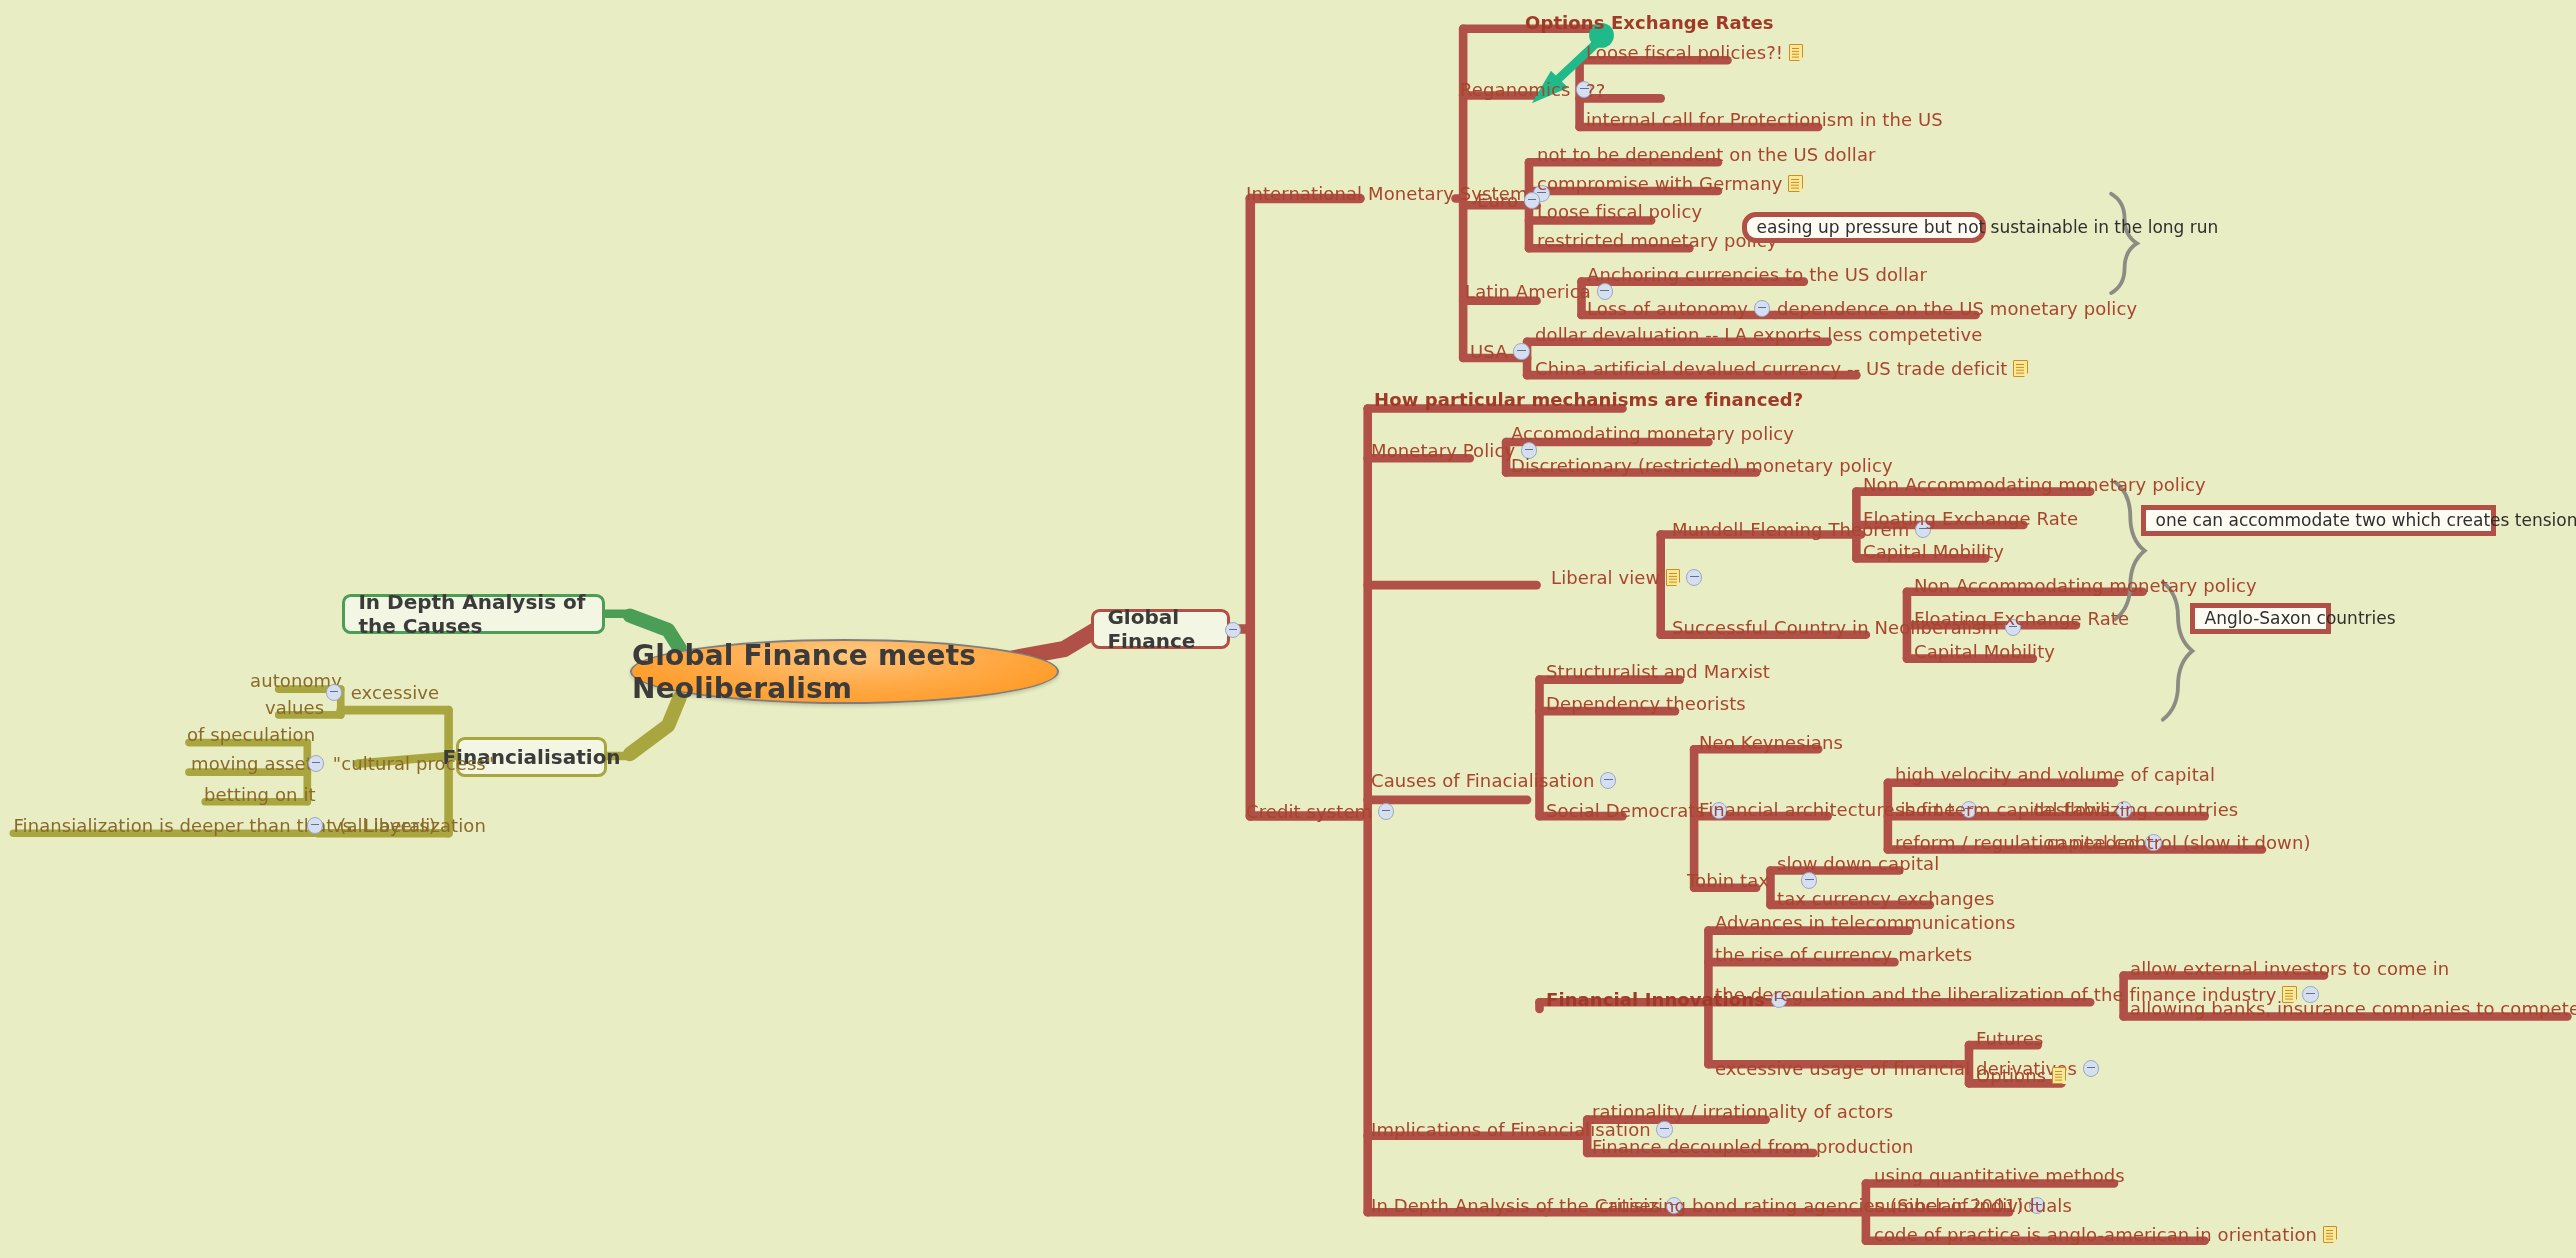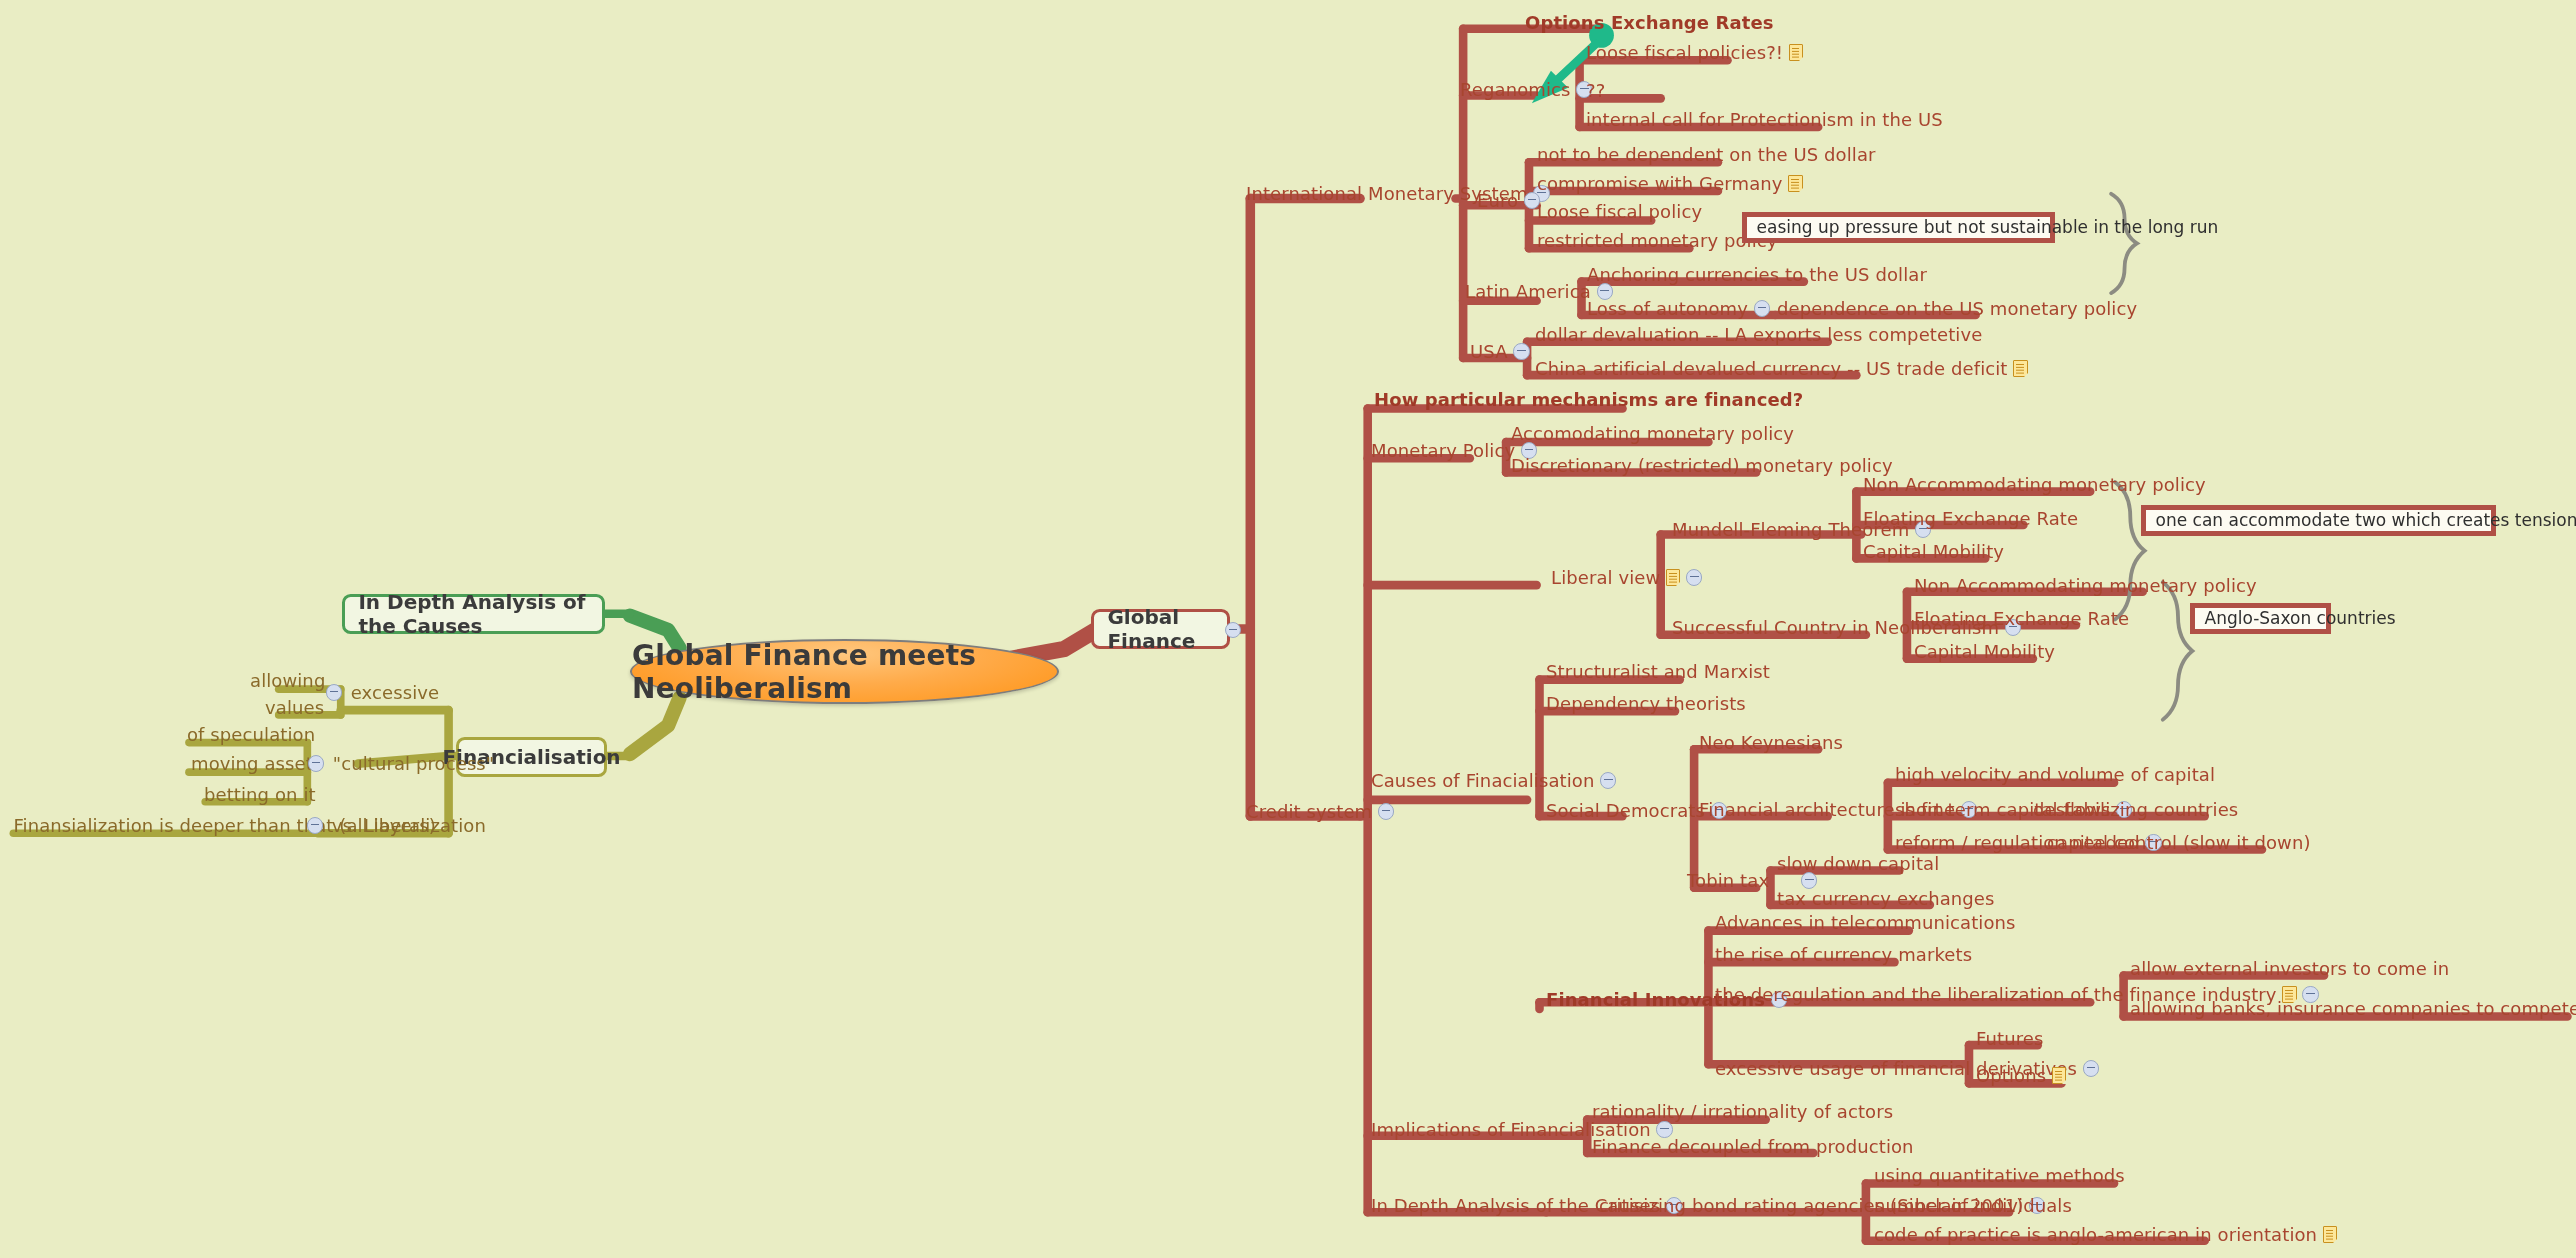--- a/index.html
+++ b/index.html
@@ -276,21 +276,21 @@
   <div class="mainbox olive" style="left:456px;top:737px;width:151px;height:40px;">
     <span>Financialisation</span>
   </div>
 
   <div class="mainbox red" style="left:1091px;top:609px;width:139px;height:40px;">
     <span>Global Finance</span>
   </div>
   <span class="bub" style="position:absolute;left:1225px;top:622px;"></span>
 
   <div class="node olive" style="left:250px;top:671px;">
-    <span class="txt">allowing</span>
+    <span class="txt">autonomy</span>
   </div>
   <div class="node olive" style="left:265px;top:698px;">
     <span class="txt">values</span>
   </div>
   <div class="node olive" style="left:323px;top:683px;">
     <span class="bub std"></span>
     <span class="txt">excessive</span>
   </div>
 
   <div class="node olive" style="left:187px;top:725px;">
@@ -349,21 +349,21 @@
   <div class="node" style="left:1537px;top:174px;">
     <span class="txt">compromise with Germany</span>
     <span class="note"></span>
   </div>
   <div class="node" style="left:1537px;top:202px;">
     <span class="txt">Loose fiscal policy</span>
   </div>
   <div class="node" style="left:1537px;top:231px;">
     <span class="txt">restricted monetary policy</span>
   </div>
-  <div class="callout" style="left:1742px;top:212px;width:313px;height:30.5px;">
+  <div class="callout" style="left:1742px;top:212px;width:244px;height:30.5px;border-radius:14px;">
     <span>easing up pressure but not sustainable in the long run</span>
   </div>
 
   <div class="node" style="left:1465px;top:282px;">
     <span class="txt">Latin America</span>
     <span class="bub"></span>
   </div>
   <div class="node" style="left:1587px;top:265px;">
     <span class="txt">Anchoring currencies to the US dollar</span>
   </div>

